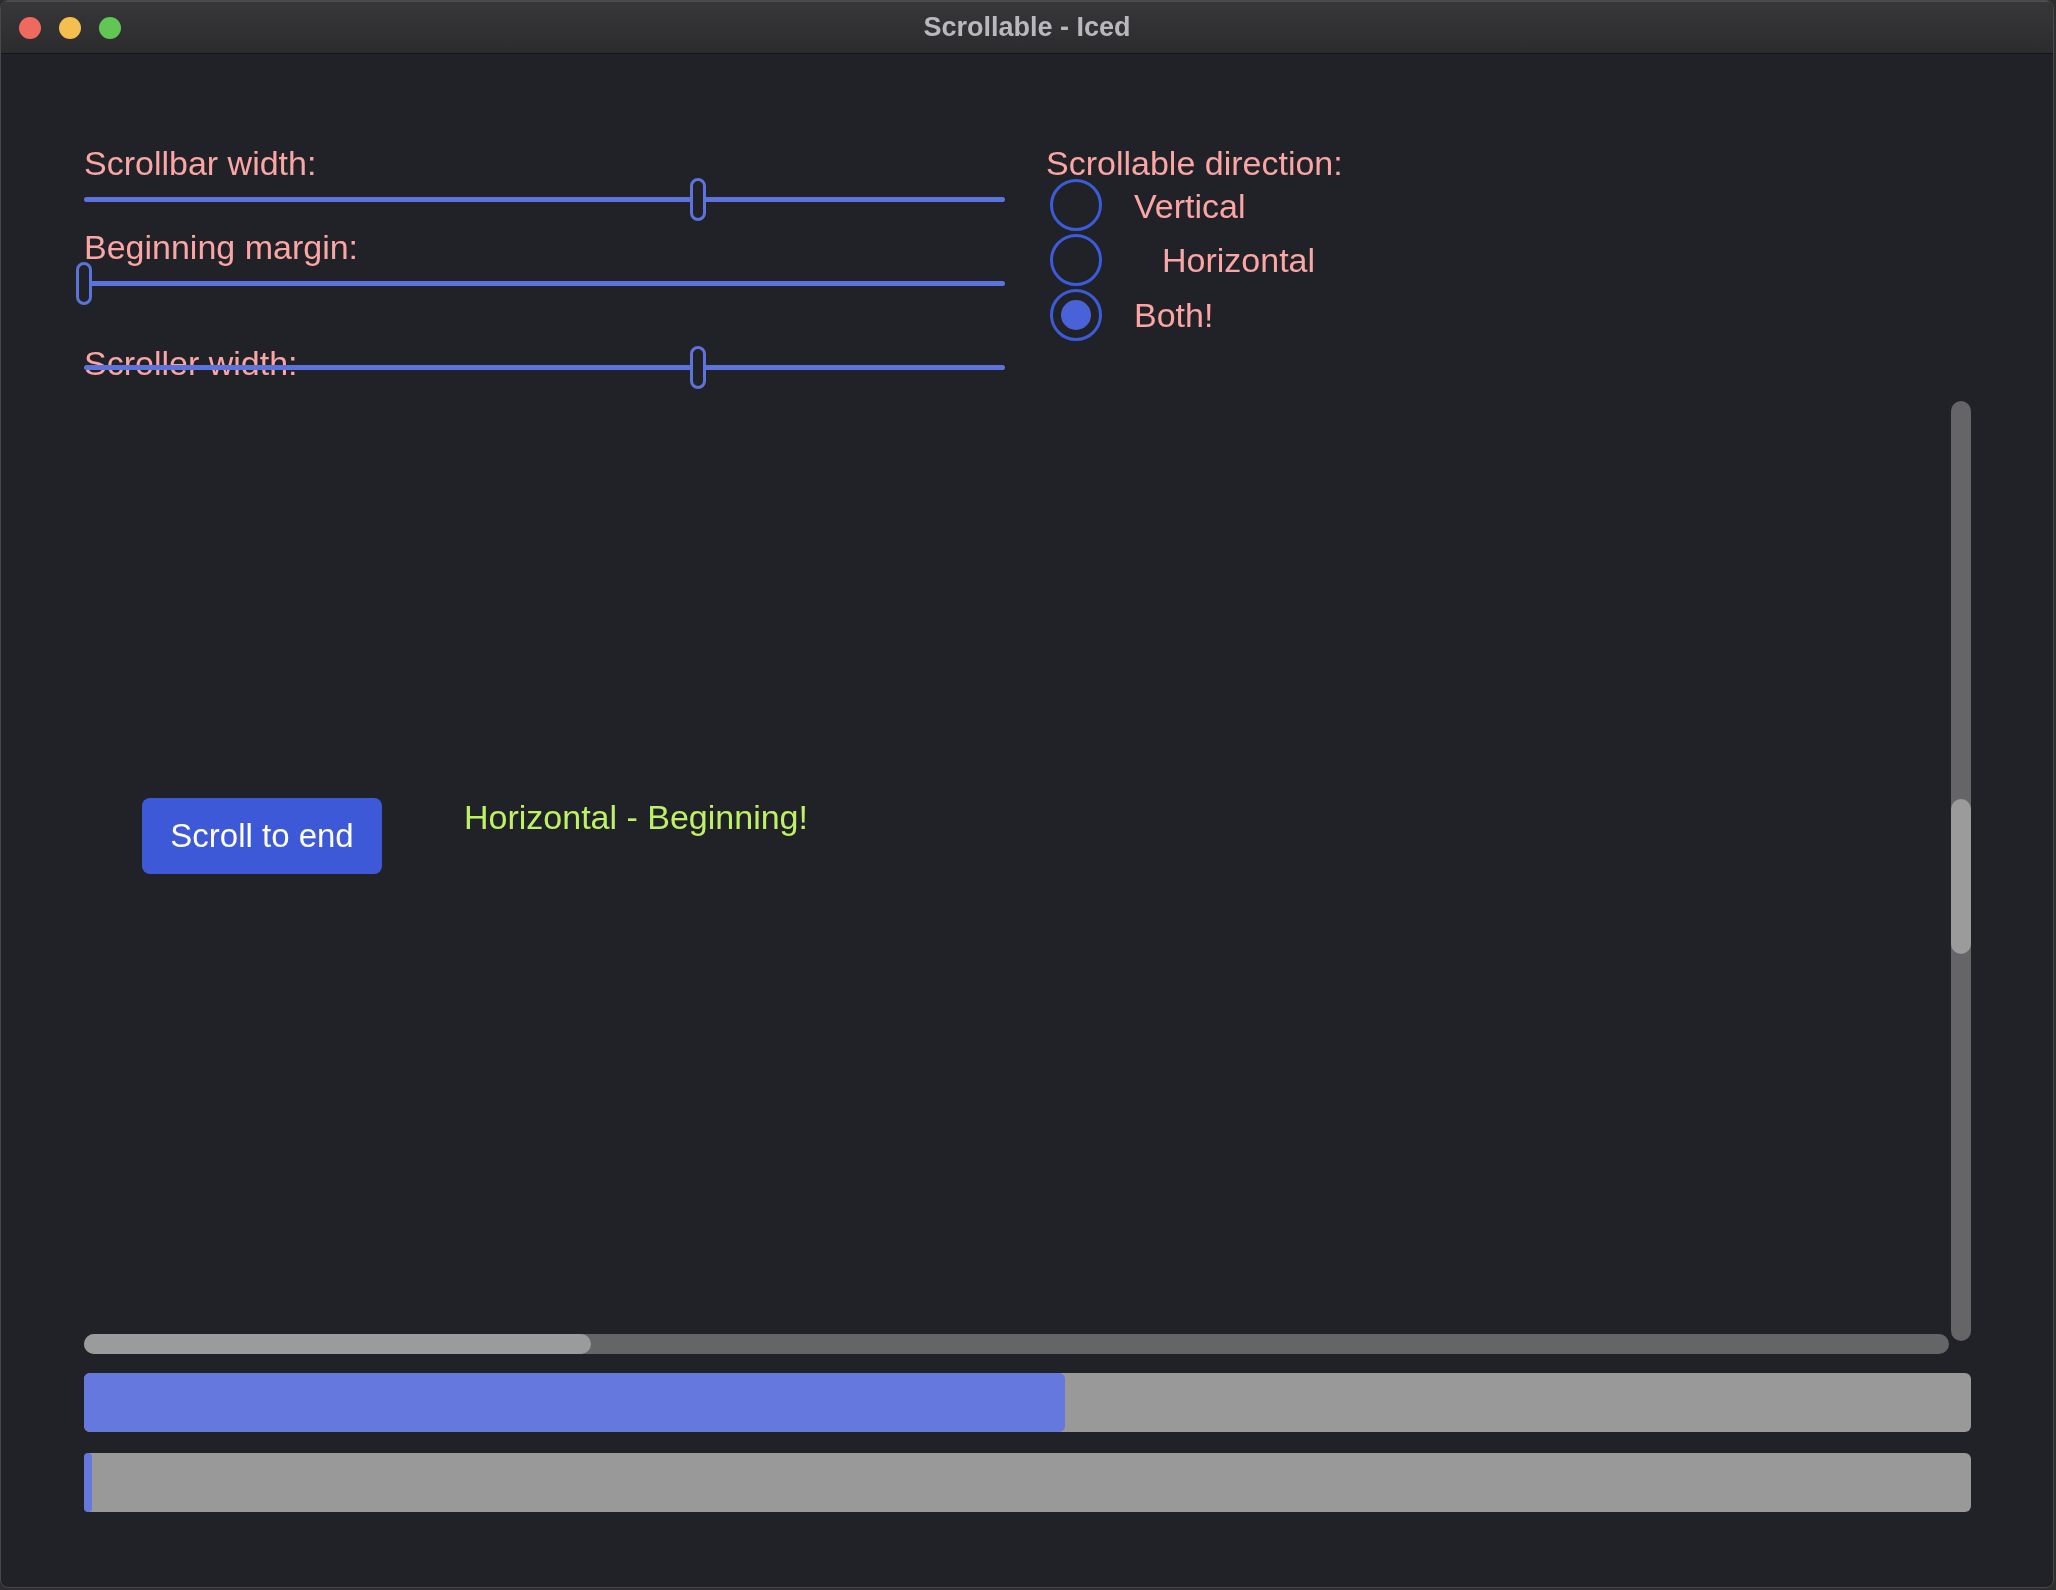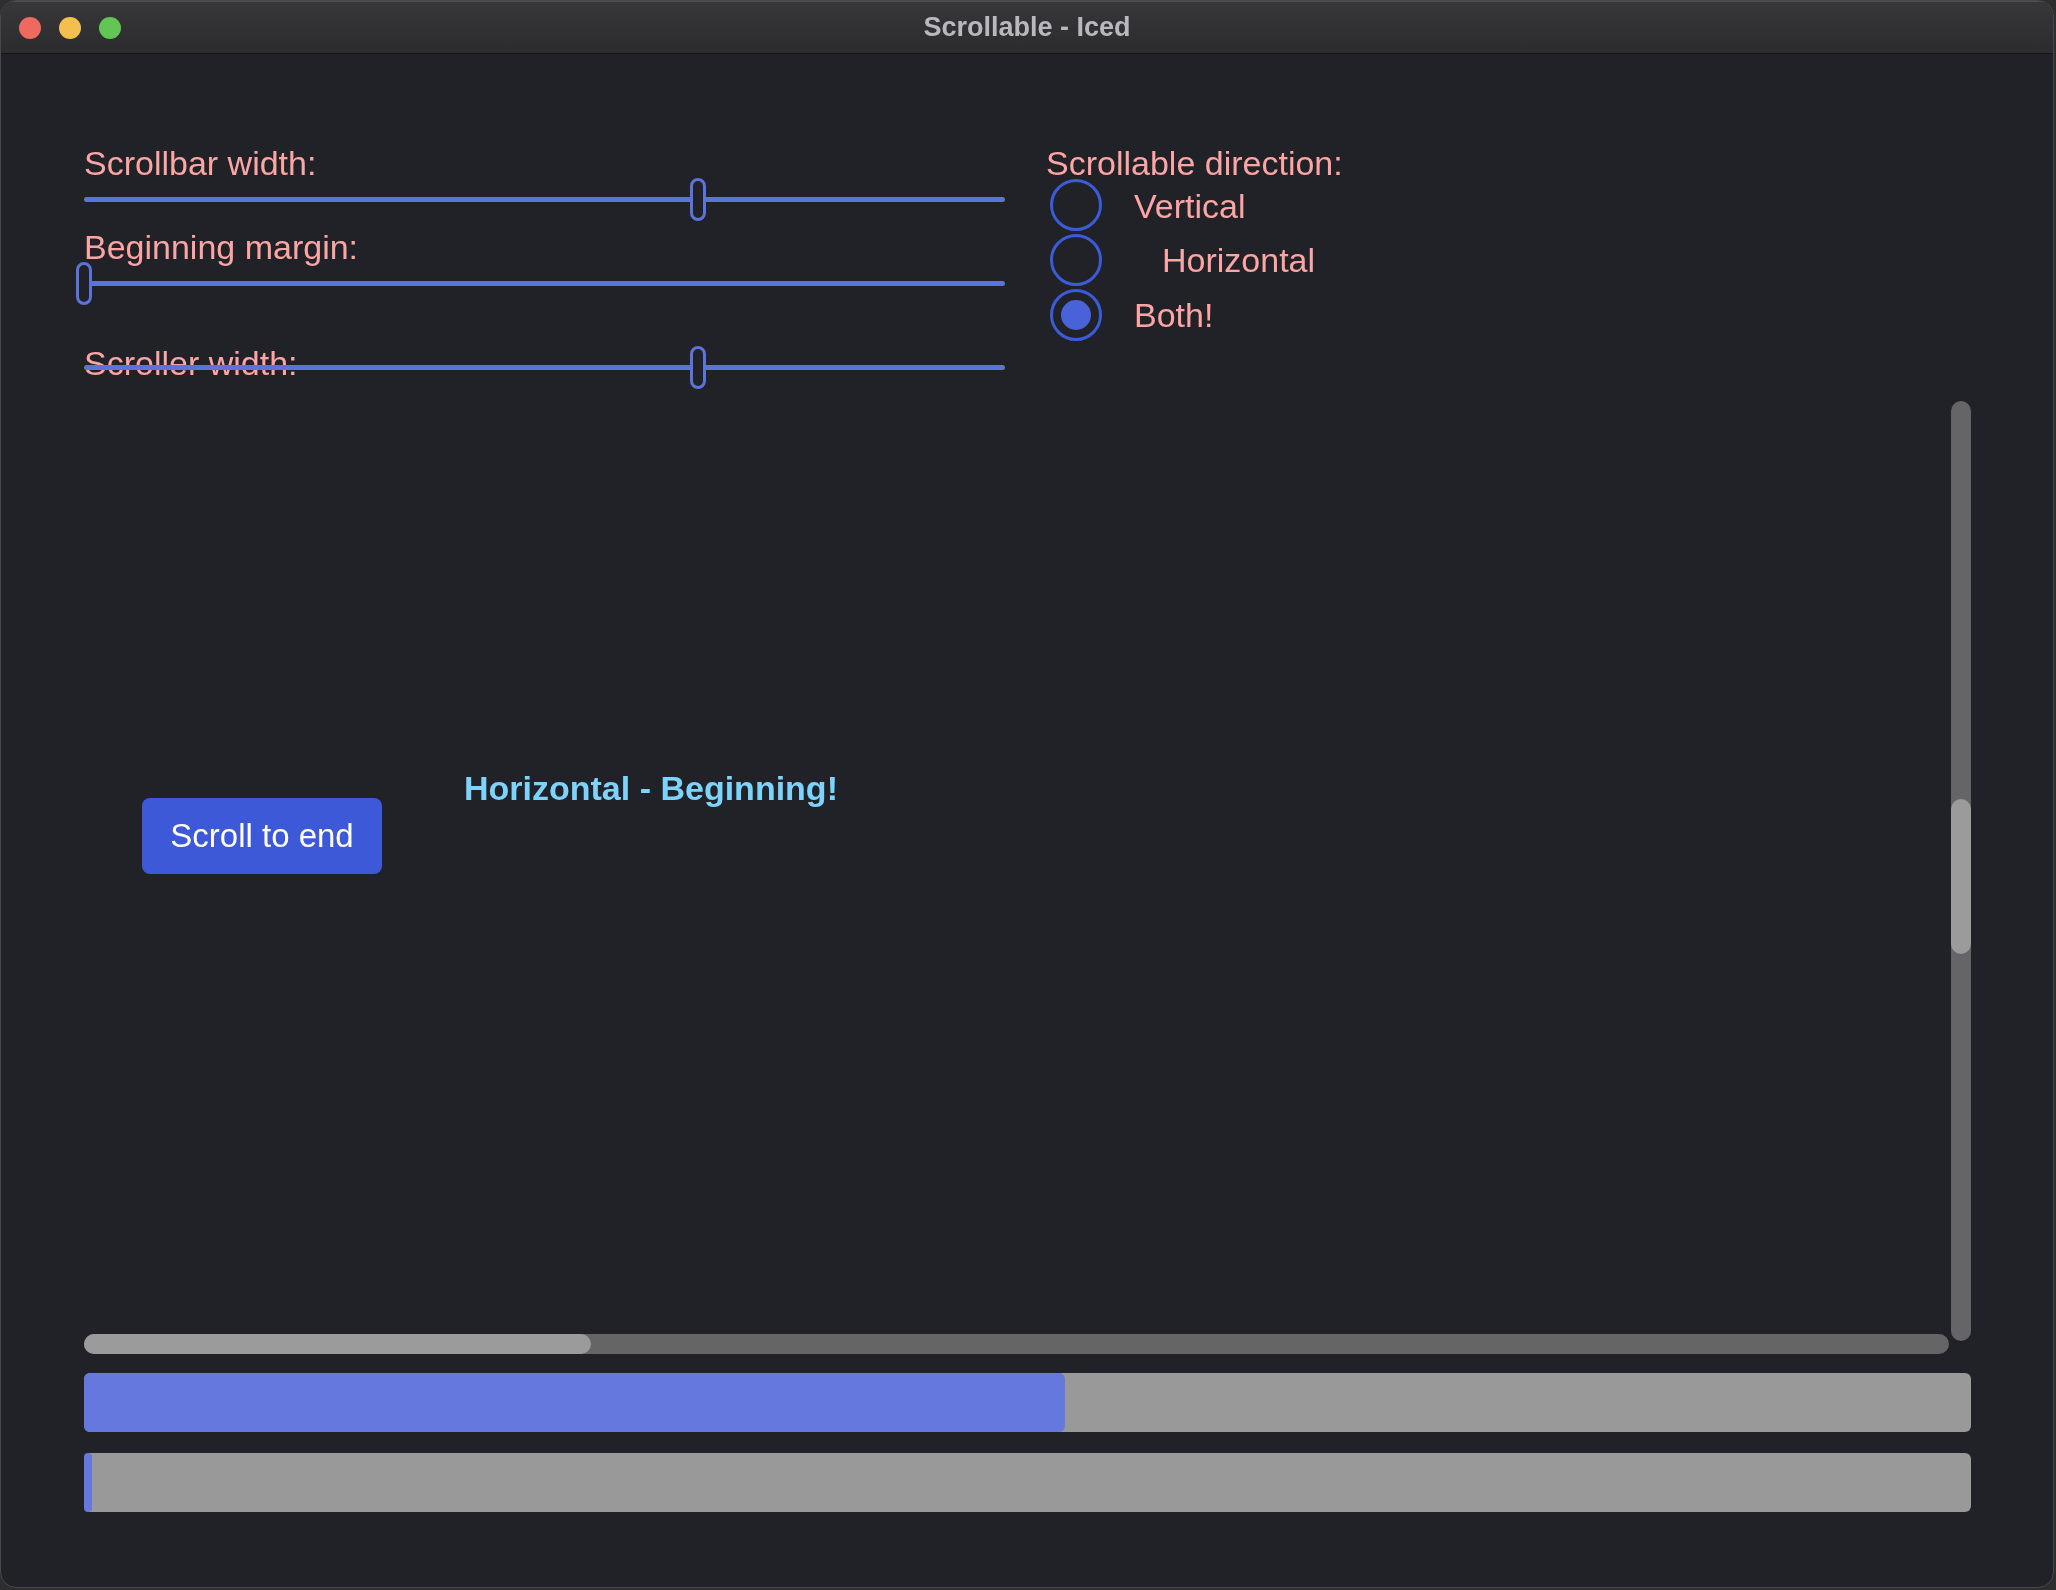--- a/index.html
+++ b/index.html
@@ -1,18 +1,18 @@
 <!DOCTYPE html>
 <html><head>
 <meta charset="utf-8">
 <style>
   html,body{margin:0;padding:0;background:#2e2e2e;width:2056px;height:1590px;overflow:hidden;
             font-family:"Liberation Sans", sans-serif;}
   .window{position:absolute;left:0;top:0;width:2054px;height:1588px;background:#212227;
-          border:1px solid #48484c;border-radius:16px;overflow:hidden;box-sizing:border-box;}
+          border:1px solid #48484c;border-radius:8px;overflow:hidden;box-sizing:border-box;}
   
   .titlebar{position:absolute;left:0;top:0;width:100%;height:52px;
             background:linear-gradient(#37373a,#2c2c2f);
             box-shadow:inset 0 1px 0 rgba(255,255,255,.13);
             border-bottom:1px solid #141416;}
   .title{position:absolute;left:0;top:0;width:100%;height:52px;line-height:52px;
          text-align:center;font-size:27px;font-weight:bold;color:#b9b9bd;}
   .light{position:absolute;top:16px;width:22px;height:22px;border-radius:50%;}
   
   .label{position:absolute;font-size:34px;color:#fca5a5;white-space:nowrap;}
@@ -23,22 +23,22 @@
   
   .radio-circle{position:absolute;width:52px;height:52px;box-sizing:border-box;
                 border:3px solid #3b5bd8;border-radius:50%;}
   .radio-dot{position:absolute;left:50%;top:50%;width:30px;height:30px;margin:-15px 0 0 -15px;
              border-radius:50%;background:#4a62d8;display:none;}
   .radio-circle.selected .radio-dot{display:block;}
   
   .btn{position:absolute;left:141px;top:749px;width:240px;height:76px;border:none;
        background:#3d59d8;border-radius:8px;color:#ffffff;font-size:33px;
        font-family:"Liberation Sans", sans-serif;cursor:pointer;margin-top:48px;}
-  .status{position:absolute;left:463px;top:749px;height:76px;line-height:76px;
-          font-size:34px;color:#7dd3fc;white-space:nowrap;font-weight:bold;}
+  .status{position:absolute;left:463px;top:778px;height:76px;line-height:76px;
+          font-size:34px;color:#bef264;white-space:nowrap;}
   
   .v-rail{position:absolute;left:1950px;top:400px;width:20px;height:940px;
           background:#656568;border-radius:10px;}
   .v-thumb{position:absolute;left:0;width:20px;background:#9b9b9c;border-radius:10px;}
   .h-rail{position:absolute;left:83px;top:1333px;width:1865px;height:20px;
           background:#656568;border-radius:10px;}
   .h-thumb{position:absolute;top:0;height:20px;background:#9b9b9c;border-radius:10px;}
   
   .pbar{position:absolute;left:83px;width:1887px;height:59px;background:#99999a;
         border-radius:6px;}

